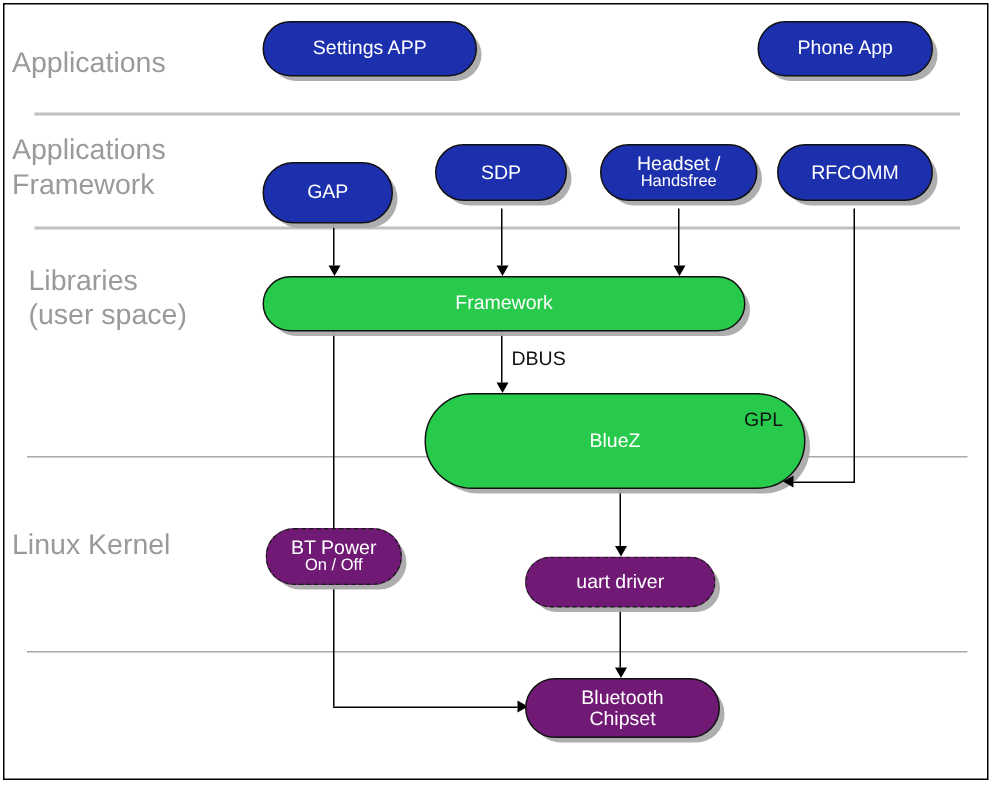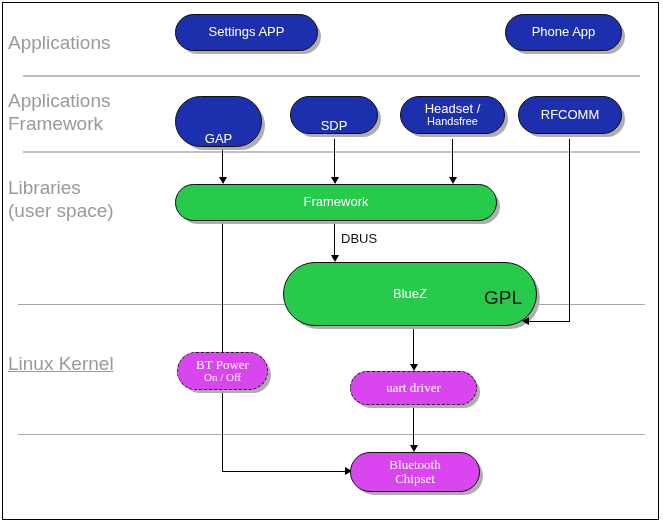--- a/index.html
+++ b/index.html
@@ -59,28 +59,28 @@
     z-index: 5;
   }
   .node .lines {
     display: block;
     line-height: 1.08;
   }
   .node .l1 { display:block; font-size: 13px; }
   .node .l2 { display:block; font-size: 11px; }
   .node.blue  { background: #1c2fad; }
   .node.green { background: #27ca4a; }
-  .node.red   { background: #d946ef; font-family: Liberation Serif, serif; }
+  .node.red   { background: #701a75; }
   .node.dashed { border: 1px dashed #1a1a1a; }
   .node-gpl {
     position: absolute;
     right: 14px;
-    top: 24px;
+    top: 9px;
     color: #111111;
-    font-size: 19px;
+    font-size: 13px;
     z-index: 7;
   }
   
   .conn {
     position: absolute;
     background: #000000;
     z-index: 2;
   }
   .conn.v { width: 1px; }
   .conn.h { height: 1px; }
@@ -125,24 +125,24 @@
   <div class="divider" style="left:23px; top:75px; width:617px;"></div>
   <div class="divider" style="left:23px; top:151px; width:617px;"></div>
   <div class="divider thin" style="left:18px; top:304px; width:627px;"></div>
   <div class="divider thin" style="left:18px; top:434px; width:627px;"></div>
 
   <div class="layer-label" style="left:8px; top:31px; width:165px;">Applications</div>
 
   <div class="layer-label" style="left:8px; top:89px; width:165px;">Applications
 Framework</div>
 
-  <div class="layer-label" style="left:8px; top:176px; width:165px;">Libraries
+  <div class="layer-label" style="left:19px; top:176px; width:165px;">Libraries
 (user space)</div>
 
-  <div class="layer-label" style="left:8px; top:352px; width:165px;text-decoration:underline;">Linux Kernel</div>
+  <div class="layer-label" style="left:8px; top:352px; width:165px;">Linux Kernel</div>
 
 
   <div class="conn v" style="left:222px; top:139px; height:38px;"></div>
   <div class="arrow-down" style="left:219px; top:177px;"></div>
 
   <div class="conn v" style="left:334px; top:139px; height:38px;"></div>
   <div class="arrow-down" style="left:331px; top:177px;"></div>
 
   <div class="conn v" style="left:452px; top:139px; height:38px;"></div>
   <div class="arrow-down" style="left:449px; top:177px;"></div>
@@ -170,27 +170,27 @@
       <span class="l1">Phone App</span>
     </span>
   </div>
 
   <div class="node blue" style="left:175px; top:14px; width:143px; height:37px;">
     <span class="lines">
       <span class="l1">Settings APP</span>
     </span>
   </div>
 
-  <div class="node blue" style="left:175px; top:96px; width:87px; height:51px;align-items:flex-end;">
+  <div class="node blue" style="left:175px; top:108px; width:87px; height:41px;">
     <span class="lines">
       <span class="l1">GAP</span>
     </span>
   </div>
 
-  <div class="node blue" style="left:290px; top:96px; width:88px; height:38px;align-items:flex-end;">
+  <div class="node blue" style="left:290px; top:96px; width:88px; height:38px;">
     <span class="lines">
       <span class="l1">SDP</span>
     </span>
   </div>
 
   <div class="node blue" style="left:400px; top:96px; width:105px; height:38px;">
     <span class="lines">
       <span class="l1">Headset /</span>
       <span class="l2">Handsfree</span>
     </span>

